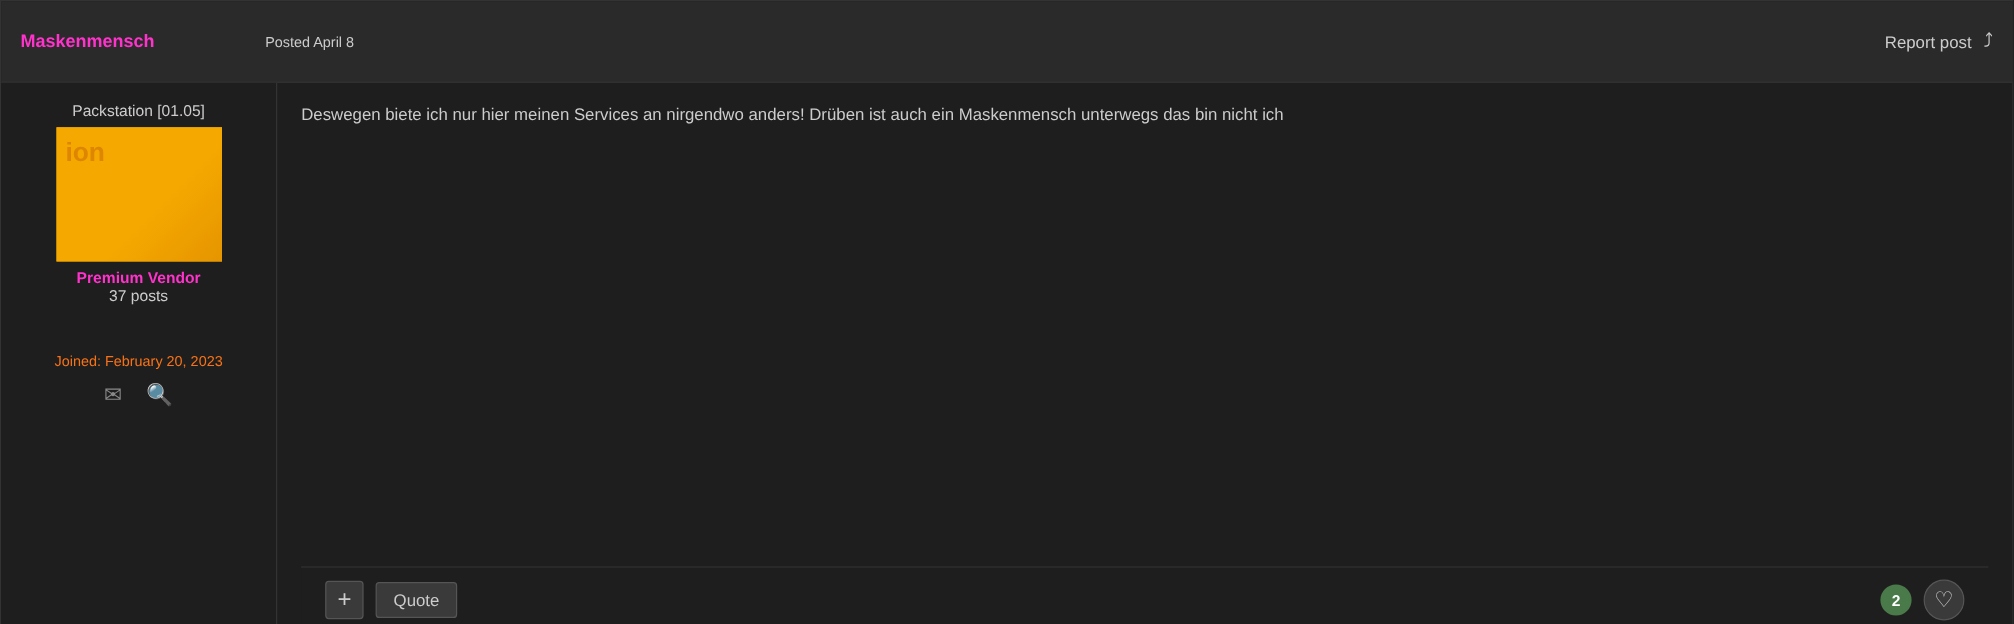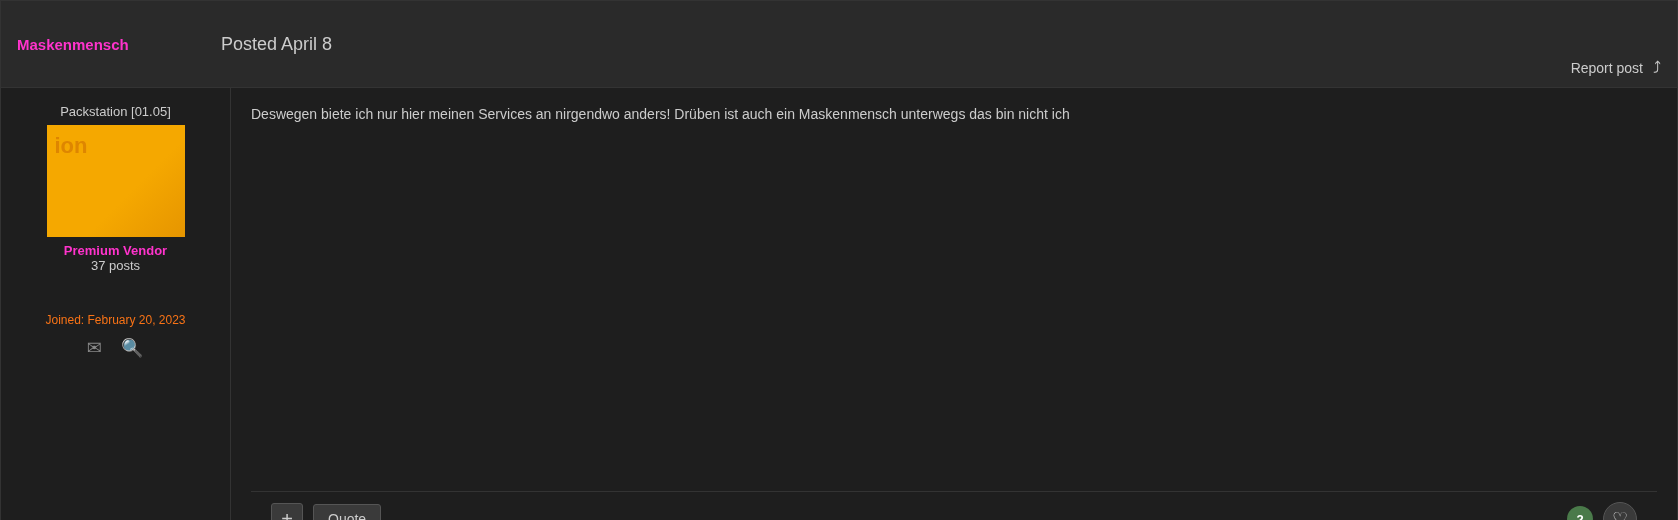--- a/index.html
+++ b/index.html
@@ -15,42 +15,41 @@
     .post-container {
       border: 1px solid #333;
       background: #1e1e1e;
     }
 
     
     .post-header {
       background-color: #2a2a2a;
       display: flex;
       align-items: center;
-      padding: 10px 16px;
+      padding: 24px 16px;
       border-bottom: 1px solid #333;
       min-height: 46px;
     }
     .post-header-username {
       color: #ff33cc;
       font-weight: bold;
       font-size: 15px;
       margin-right: 24px;
       min-width: 180px;
     }
     .post-header-date {
       color: #cccccc;
-      font-size: 18px;
+      font-size: 12px;
       flex: 1;
     }
     .post-header-actions {
       display: flex;
       align-items: center;
       gap: 10px;
       margin-left: auto;
-      margin-top: 48px;
     }
     .report-post-link {
       color: #cccccc;
       font-size: 14px;
       text-decoration: none;
       cursor: pointer;
     }
     .share-icon {
       color: #cccccc;
       font-size: 16px;

